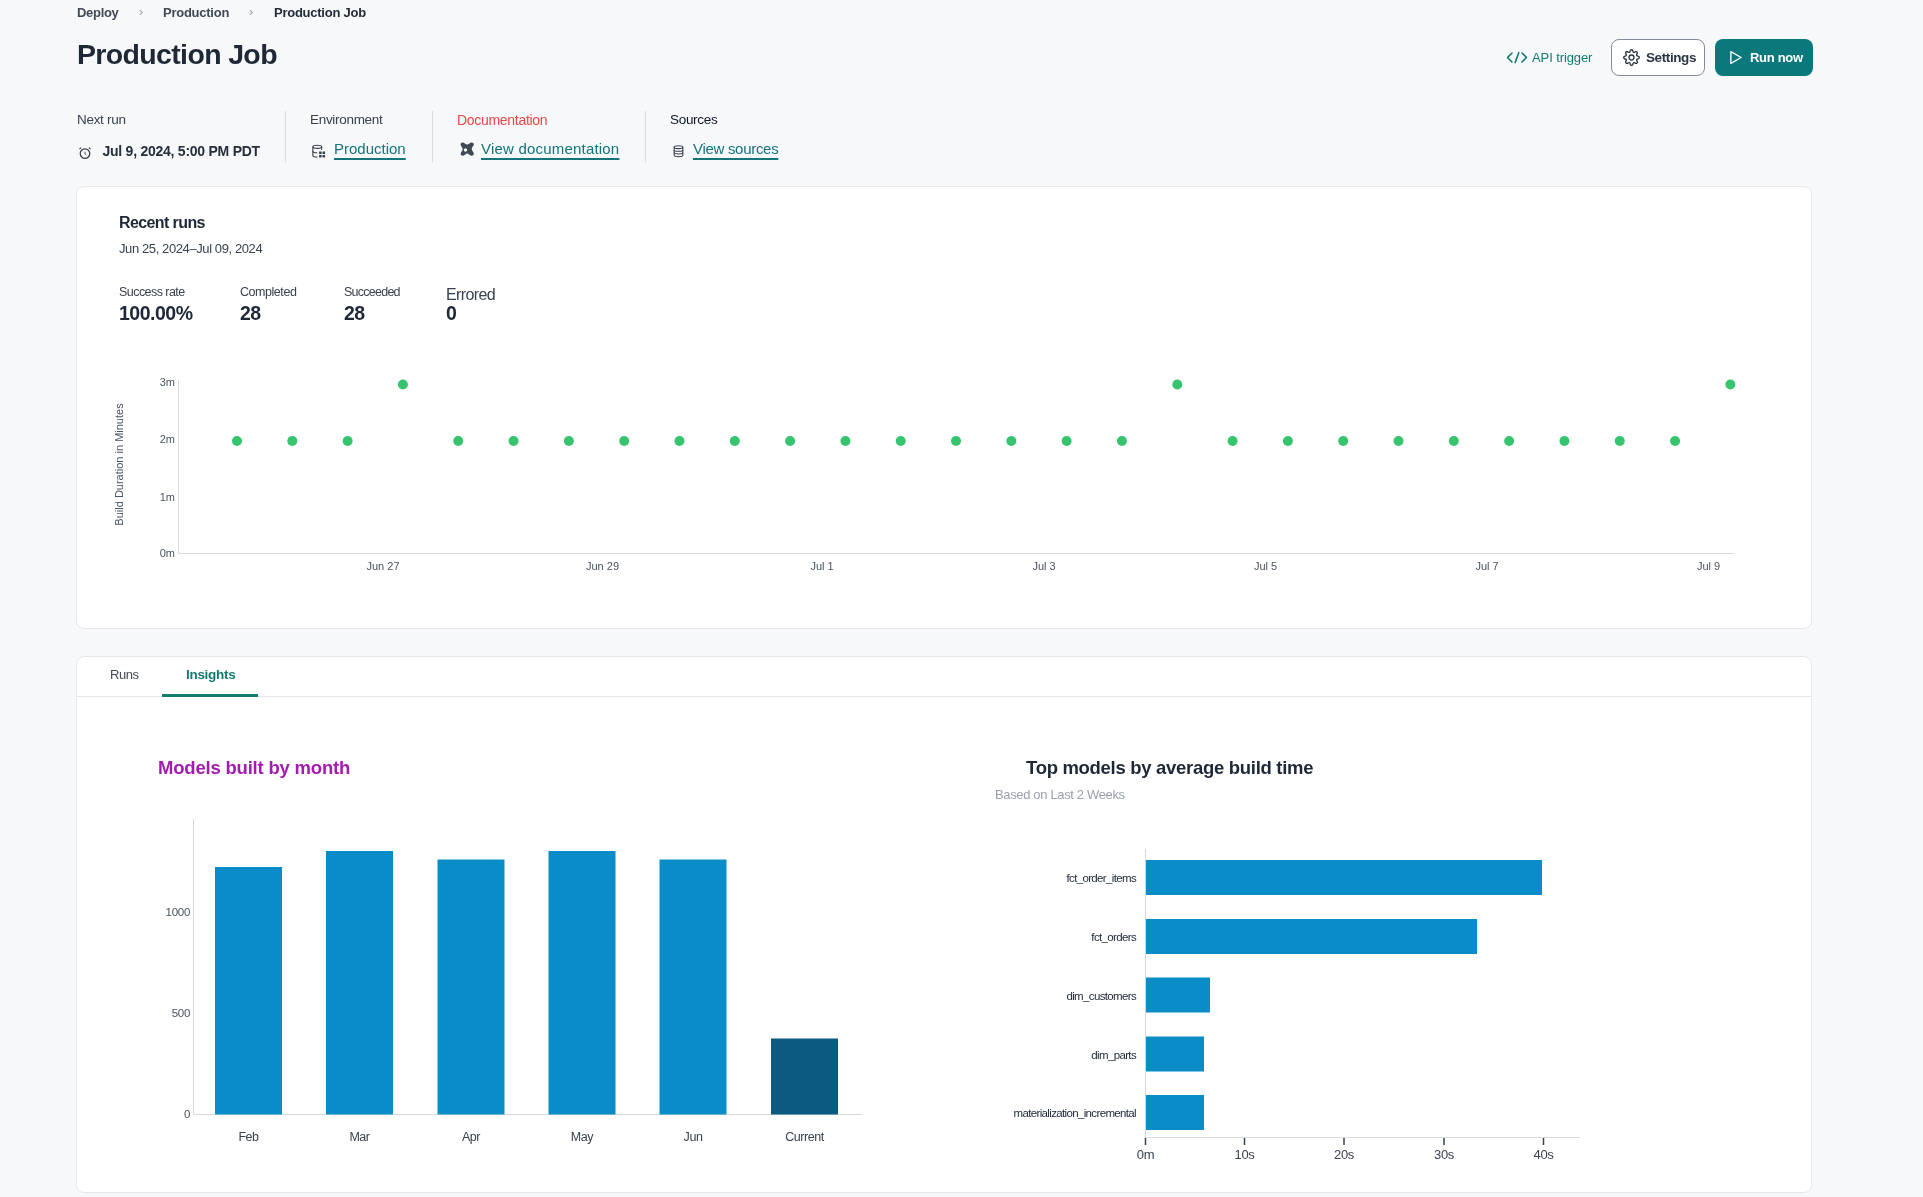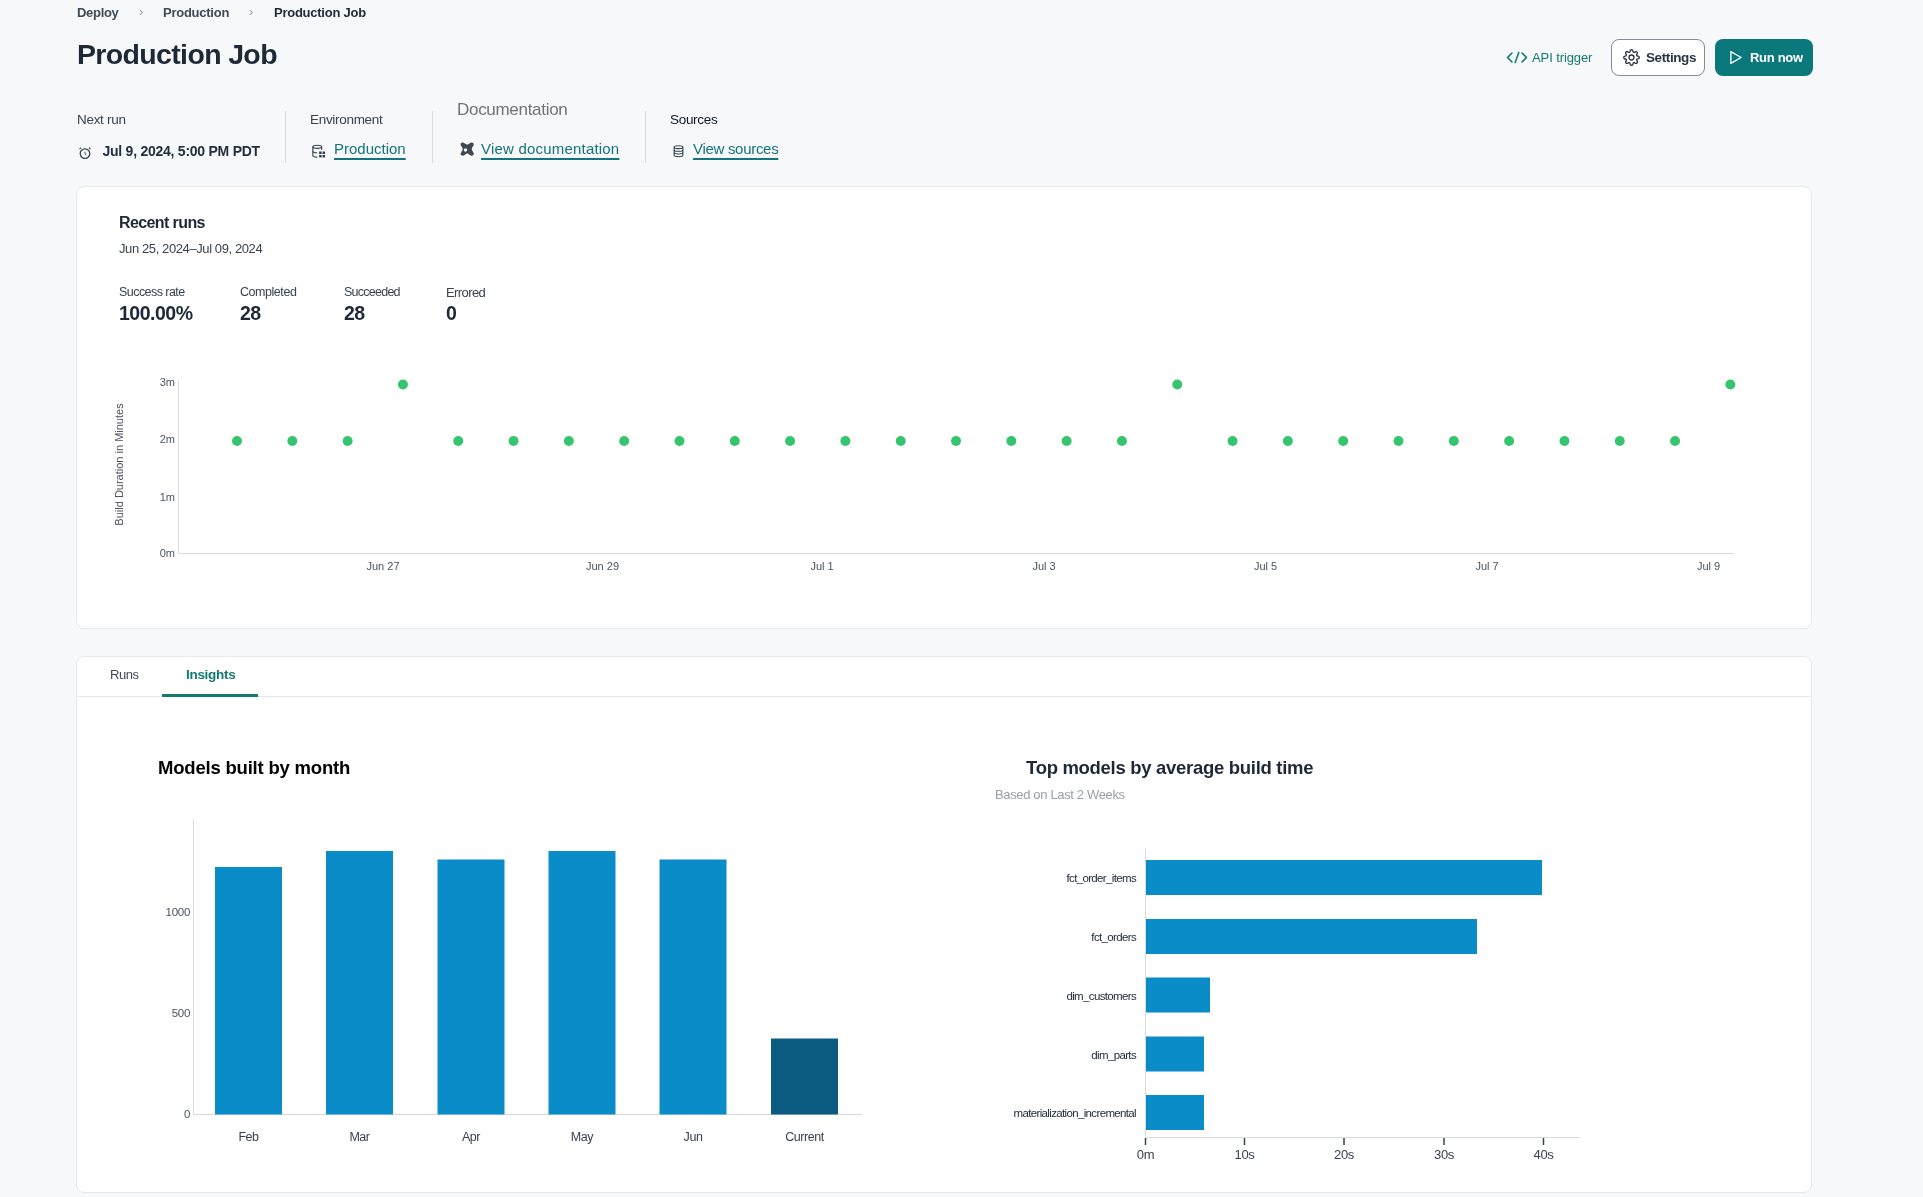--- a/index.html
+++ b/index.html
@@ -61,21 +61,21 @@
       <path d="M17 4.5V9"></path>
       <rect x="13" y="12" width="4" height="4" fill="#343d4a" stroke="none"></rect>
       <rect x="18.5" y="12" width="4" height="4" fill="#343d4a" stroke="none"></rect>
       <rect x="13" y="17.5" width="4" height="4" fill="#343d4a" stroke="none"></rect>
       <rect x="18.5" y="17.5" width="4" height="4" fill="#343d4a" stroke="none"></rect>
     </svg>
   <a class="abs tlink" style="left:334px; top:139.5px; font-size:15px; letter-spacing:0px;">Production</a>
 
   <div class="abs" style="left:432px; top:111px; width:1px; height:52px; background:#d9dce0;"></div>
 
-  <div class="abs" style="left:457px; top:100px; font-size:17px; letter-spacing:-0.3px; color:#737373;">Documentation</div>
+  <div class="abs" style="left:457px; top:112px; font-size:14px; letter-spacing:-0.3px; color:#ef4444;">Documentation</div>
   <svg class="abs" style="left:456px; top:141px;" width="19" height="18" viewBox="0 0 24 24" fill="#3f4854">
       <path d="M22.2 2.8c-.9-.9-2.2-1.1-3.3-.4-.2.1-1.9 1.2-3.2 2-.9.5-2.1.5-3 0-1.4-.8-3.1-1.9-3.2-2-1.1-.6-2.4-.5-3.3.4S5.3 5 5.9 6.1c.1.2 1.2 1.9 2 3.2.5.9.5 2.1 0 3-.8 1.4-1.9 3.1-2 3.2-.6 1.1-.5 2.4.4 3.3.5.5 1.2.8 1.9.8.5 0 .9-.1 1.4-.4.2-.1 1.9-1.2 3.2-2 .9-.5 2.1-.5 3 0 1.4.8 3.1 1.9 3.2 2 .4.3.9.4 1.4.4.7 0 1.4-.3 1.9-.8.9-.9 1.1-2.2.4-3.3-.1-.2-1.2-1.9-2-3.2-.5-.9-.5-2.1 0-3 .8-1.4 1.9-3.1 2-3.2.7-1.1.5-2.4-.4-3.3zM12 14.2c-1.2 0-2.2-1-2.2-2.2s1-2.2 2.2-2.2 2.2 1 2.2 2.2-1 2.2-2.2 2.2z"></path>
     </svg>
   <a class="abs tlink" style="left:481px; top:139.5px; font-size:15px; letter-spacing:0.2px;">View documentation</a>
 
   <div class="abs" style="left:645px; top:111px; width:1px; height:52px; background:#d9dce0;"></div>
 
   <div class="abs" style="left:670px; top:112px; font-size:13.5px; letter-spacing:-0.3px; color:#0f172a;">Sources</div>
   <svg class="abs" style="left:671.5px; top:143px;" width="13" height="16.5" viewBox="0 0 24 24" fill="none" stroke="#343d4a" stroke-width="2">
       <ellipse cx="12" cy="4.5" rx="8" ry="2.6"></ellipse>
@@ -88,21 +88,21 @@
   <div class="card" style="left:76px; top:186px; width:1736px; height:443px;"></div>
   <div class="abs" style="left:119px; top:212.5px; font-size:16px; font-weight:700; letter-spacing:-0.6px; color:#1e2836;">Recent runs</div>
   <div class="abs" style="left:119px; top:240.5px; font-size:13px; letter-spacing:-0.4px; color:#39424f;">Jun 25, 2024–Jul 09, 2024</div>
 
   <div class="abs" style="left:119px; top:284.5px; font-size:12.5px; letter-spacing:-0.55px; color:#39424f;">Success rate</div>
   <div class="abs" style="left:119px; top:302px; font-size:19.5px; font-weight:700; letter-spacing:-0.5px; color:#1e2836;">100.00%</div>
   <div class="abs" style="left:240px; top:284.5px; font-size:12.5px; letter-spacing:-0.45px; color:#39424f;">Completed</div>
   <div class="abs" style="left:240px; top:302px; font-size:19.5px; font-weight:700; letter-spacing:-0.5px; color:#1e2836;">28</div>
   <div class="abs" style="left:344px; top:284.5px; font-size:12.5px; letter-spacing:-0.75px; color:#39424f;">Succeeded</div>
   <div class="abs" style="left:344px; top:302px; font-size:19.5px; font-weight:700; letter-spacing:-0.5px; color:#1e2836;">28</div>
-  <div class="abs" style="left:446px; top:284.5px; font-size:13px; letter-spacing:-0.6px; color:#39424f;">Errored</div>
+  <div class="abs" style="left:446px; top:284.5px; font-size:16px; letter-spacing:-0.6px; color:#39424f;">Errored</div>
   <div class="abs" style="left:446px; top:302px; font-size:19.5px; font-weight:700; letter-spacing:-0.5px; color:#1e2836;">0</div>
 
   <svg class="abs" style="left:76px; top:360px;" width="1736" height="230" id="scatter">
       <line x1="102.5" y1="20.5" x2="102.5" y2="193.5" stroke="#d7dadd" stroke-width="1"></line>
       <line x1="102.5" y1="193.5" x2="1658" y2="193.5" stroke="#d7dadd" stroke-width="1"></line>
       <text x="99" y="26" text-anchor="end" font-size="11" fill="#4a5360">3m</text>
       <text x="99" y="83.39999999999998" text-anchor="end" font-size="11" fill="#4a5360">2m</text>
       <text x="99" y="140.8" text-anchor="end" font-size="11" fill="#4a5360">1m</text>
       <text x="99" y="197.39999999999998" text-anchor="end" font-size="11" fill="#4a5360">0m</text>
       <text x="46.5" y="104.5" text-anchor="middle" font-size="11" fill="#4a5360" transform="rotate(-90 46.5 104.5)">Build Duration in Minutes</text>
@@ -142,21 +142,21 @@
       <circle cx="1599.06" cy="81" r="5" fill="#36c56e"></circle>
       <circle cx="1654.3700000000001" cy="24.5" r="5" fill="#36c56e"></circle>
     </svg>
 
   <div class="card" style="left:76px; top:656px; width:1736px; height:537px;"></div>
   <div class="abs" style="left:110px; top:667px; font-size:13px; letter-spacing:-0.45px; color:#414a57;">Runs</div>
   <div class="abs" style="left:186px; top:667px; font-size:13.5px; font-weight:700; letter-spacing:-0.3px; color:#137a70;">Insights</div>
   <div class="abs" style="left:77px; top:696px; width:1734px; height:1px; background:#e4e6ea;"></div>
   <div class="abs" style="left:162px; top:694px; width:96px; height:3px; background:#137a70;"></div>
 
-  <div class="abs" style="left:158px; top:757px; font-size:18.5px; font-weight:700; letter-spacing:-0.2px; color:#000000;">Models built by month</div>
+  <div class="abs" style="left:158px; top:757px; font-size:18.5px; font-weight:700; letter-spacing:-0.2px; color:#a21caf;">Models built by month</div>
   <svg class="abs" style="left:76px; top:810px;" width="900" height="340" id="barchart">
       <line x1="117.5" y1="9" x2="117.5" y2="304.5" stroke="#d7dadd"></line>
       <line x1="117.5" y1="304.5" x2="786" y2="304.5" stroke="#d7dadd"></line>
       <text x="114" y="106" text-anchor="end" font-size="11.5" letter-spacing="-0.3" fill="#4a5360">1000</text>
       <text x="114" y="207" text-anchor="end" font-size="11.5" letter-spacing="-0.3" fill="#4a5360">500</text>
       <text x="114" y="308" text-anchor="end" font-size="11.5" letter-spacing="-0.3" fill="#4a5360">0</text>
       <rect x="139" y="57" width="67" height="247.5" fill="#0a8cc9"></rect>
       <rect x="250" y="41" width="67" height="263.5" fill="#0a8cc9"></rect>
       <rect x="361.5" y="49.5" width="67" height="255" fill="#0a8cc9"></rect>
       <rect x="472.5" y="41" width="67" height="263.5" fill="#0a8cc9"></rect>

